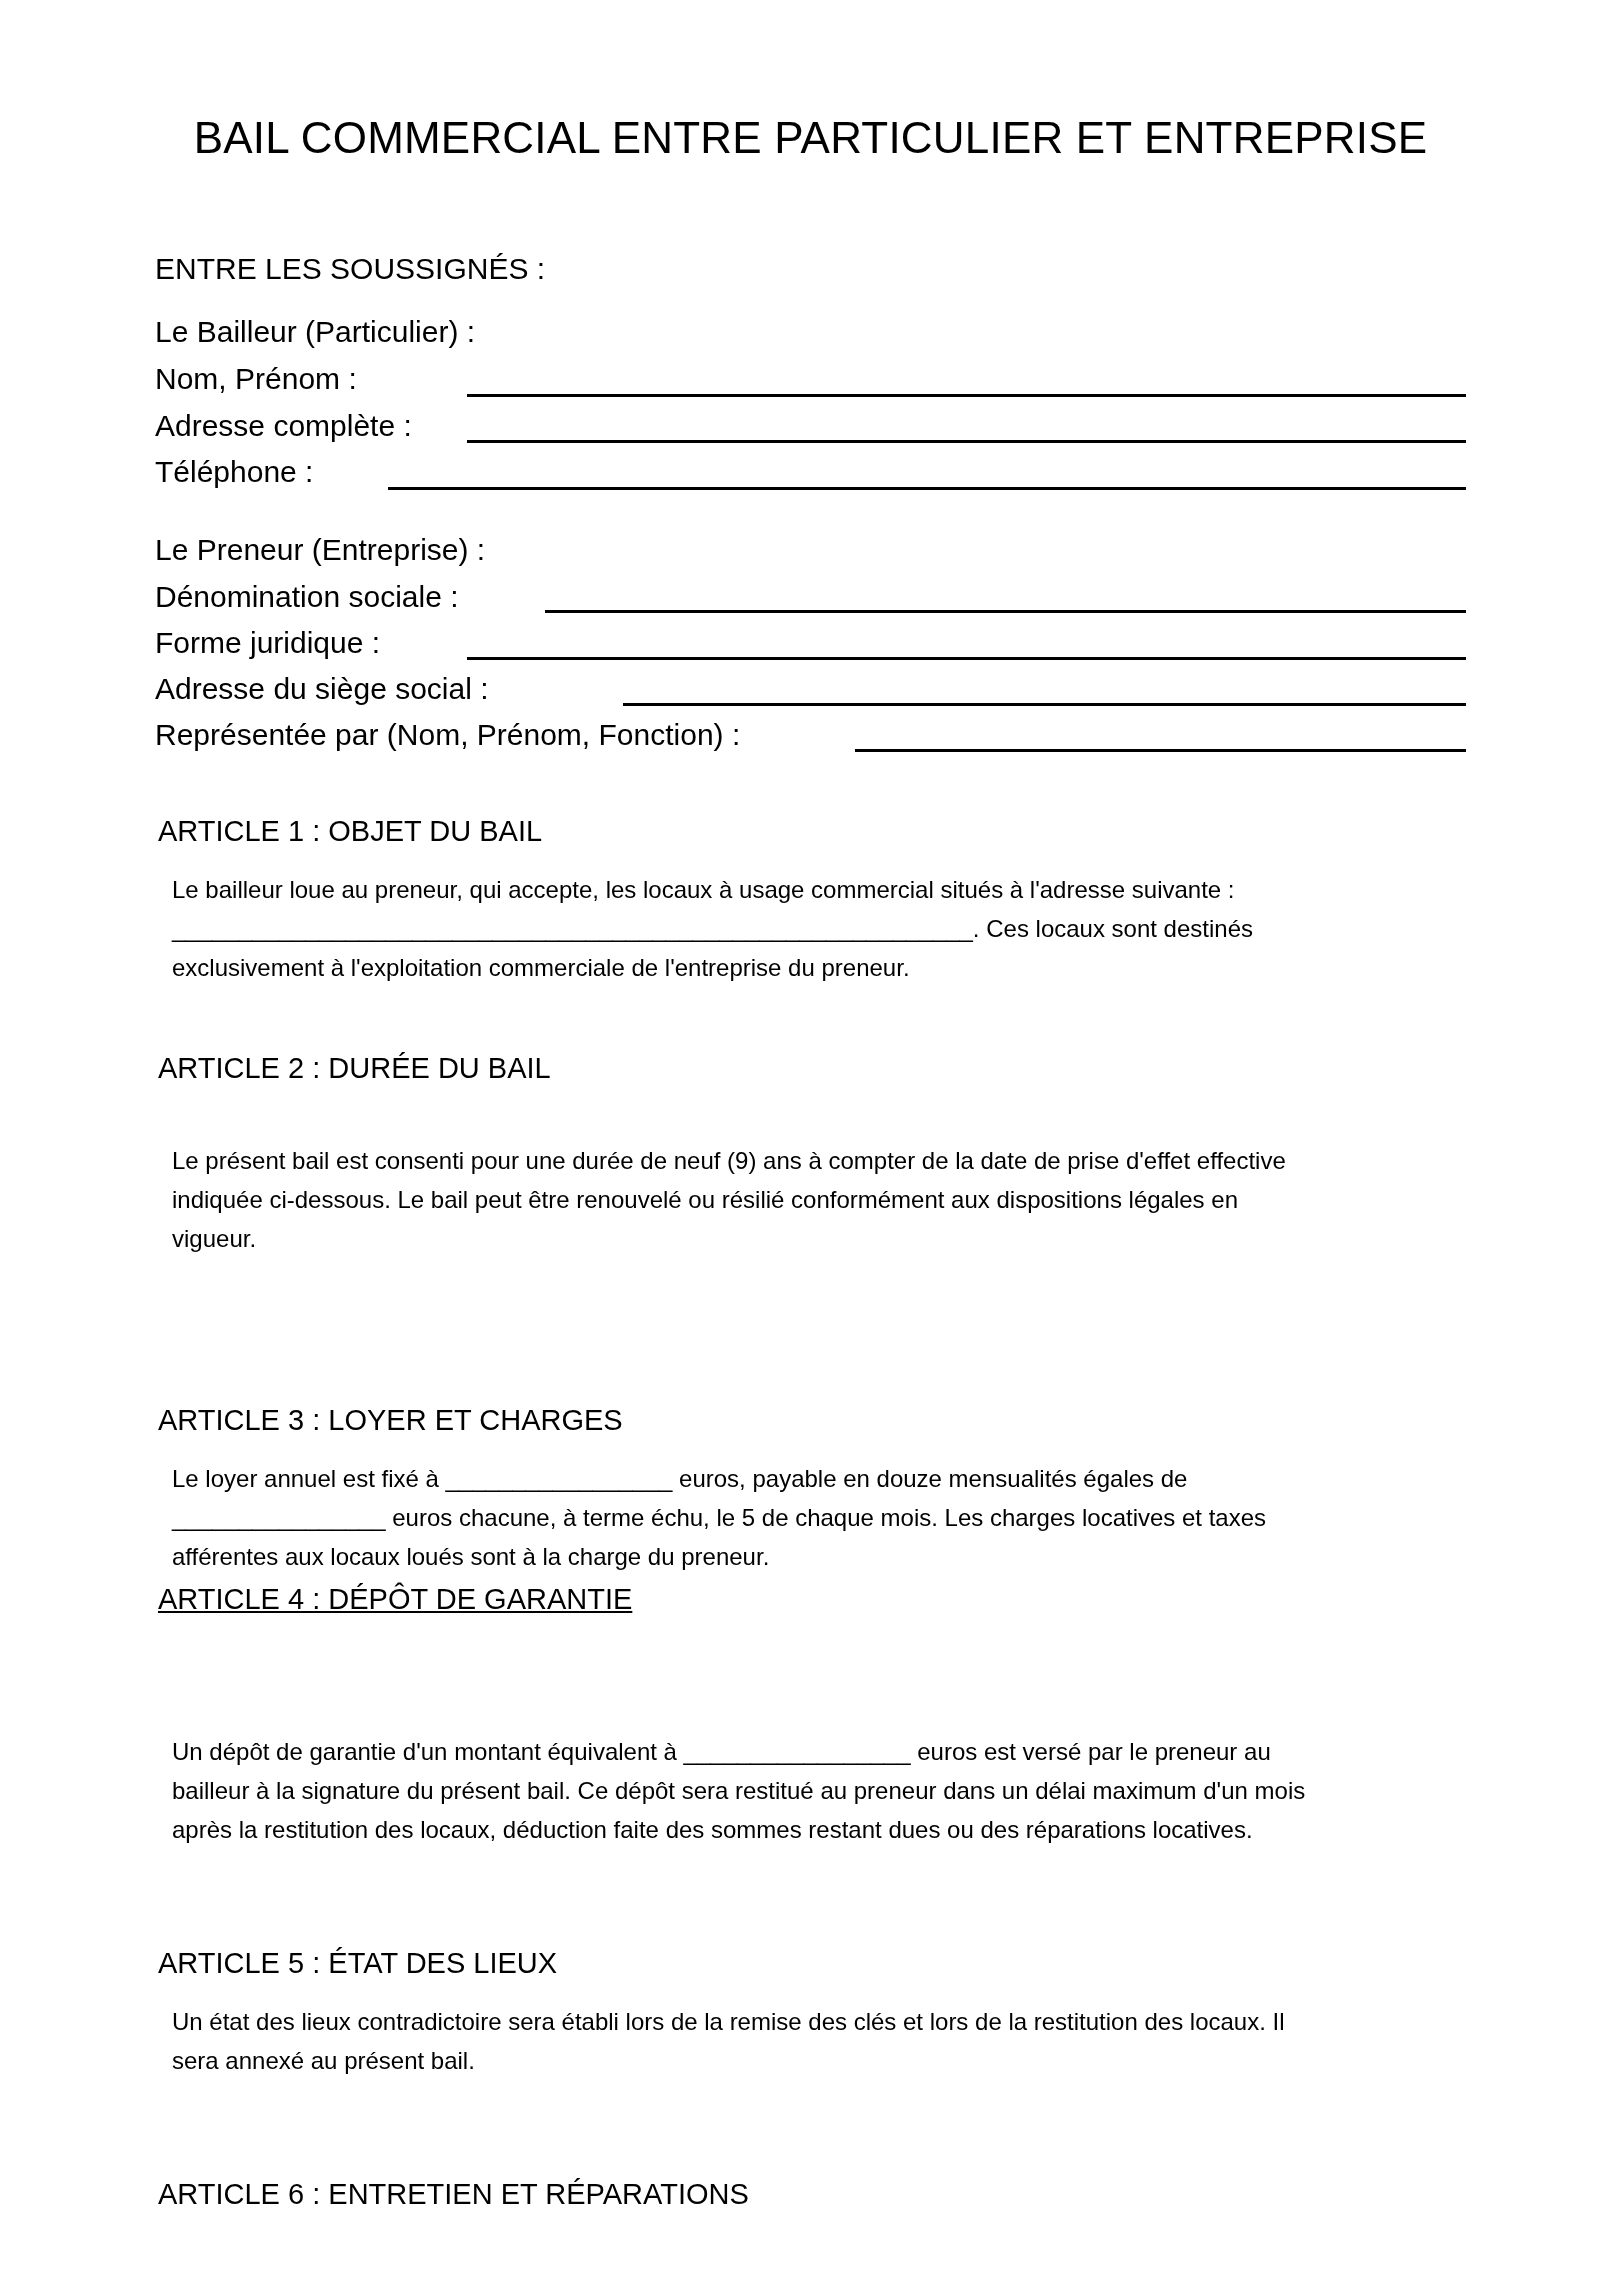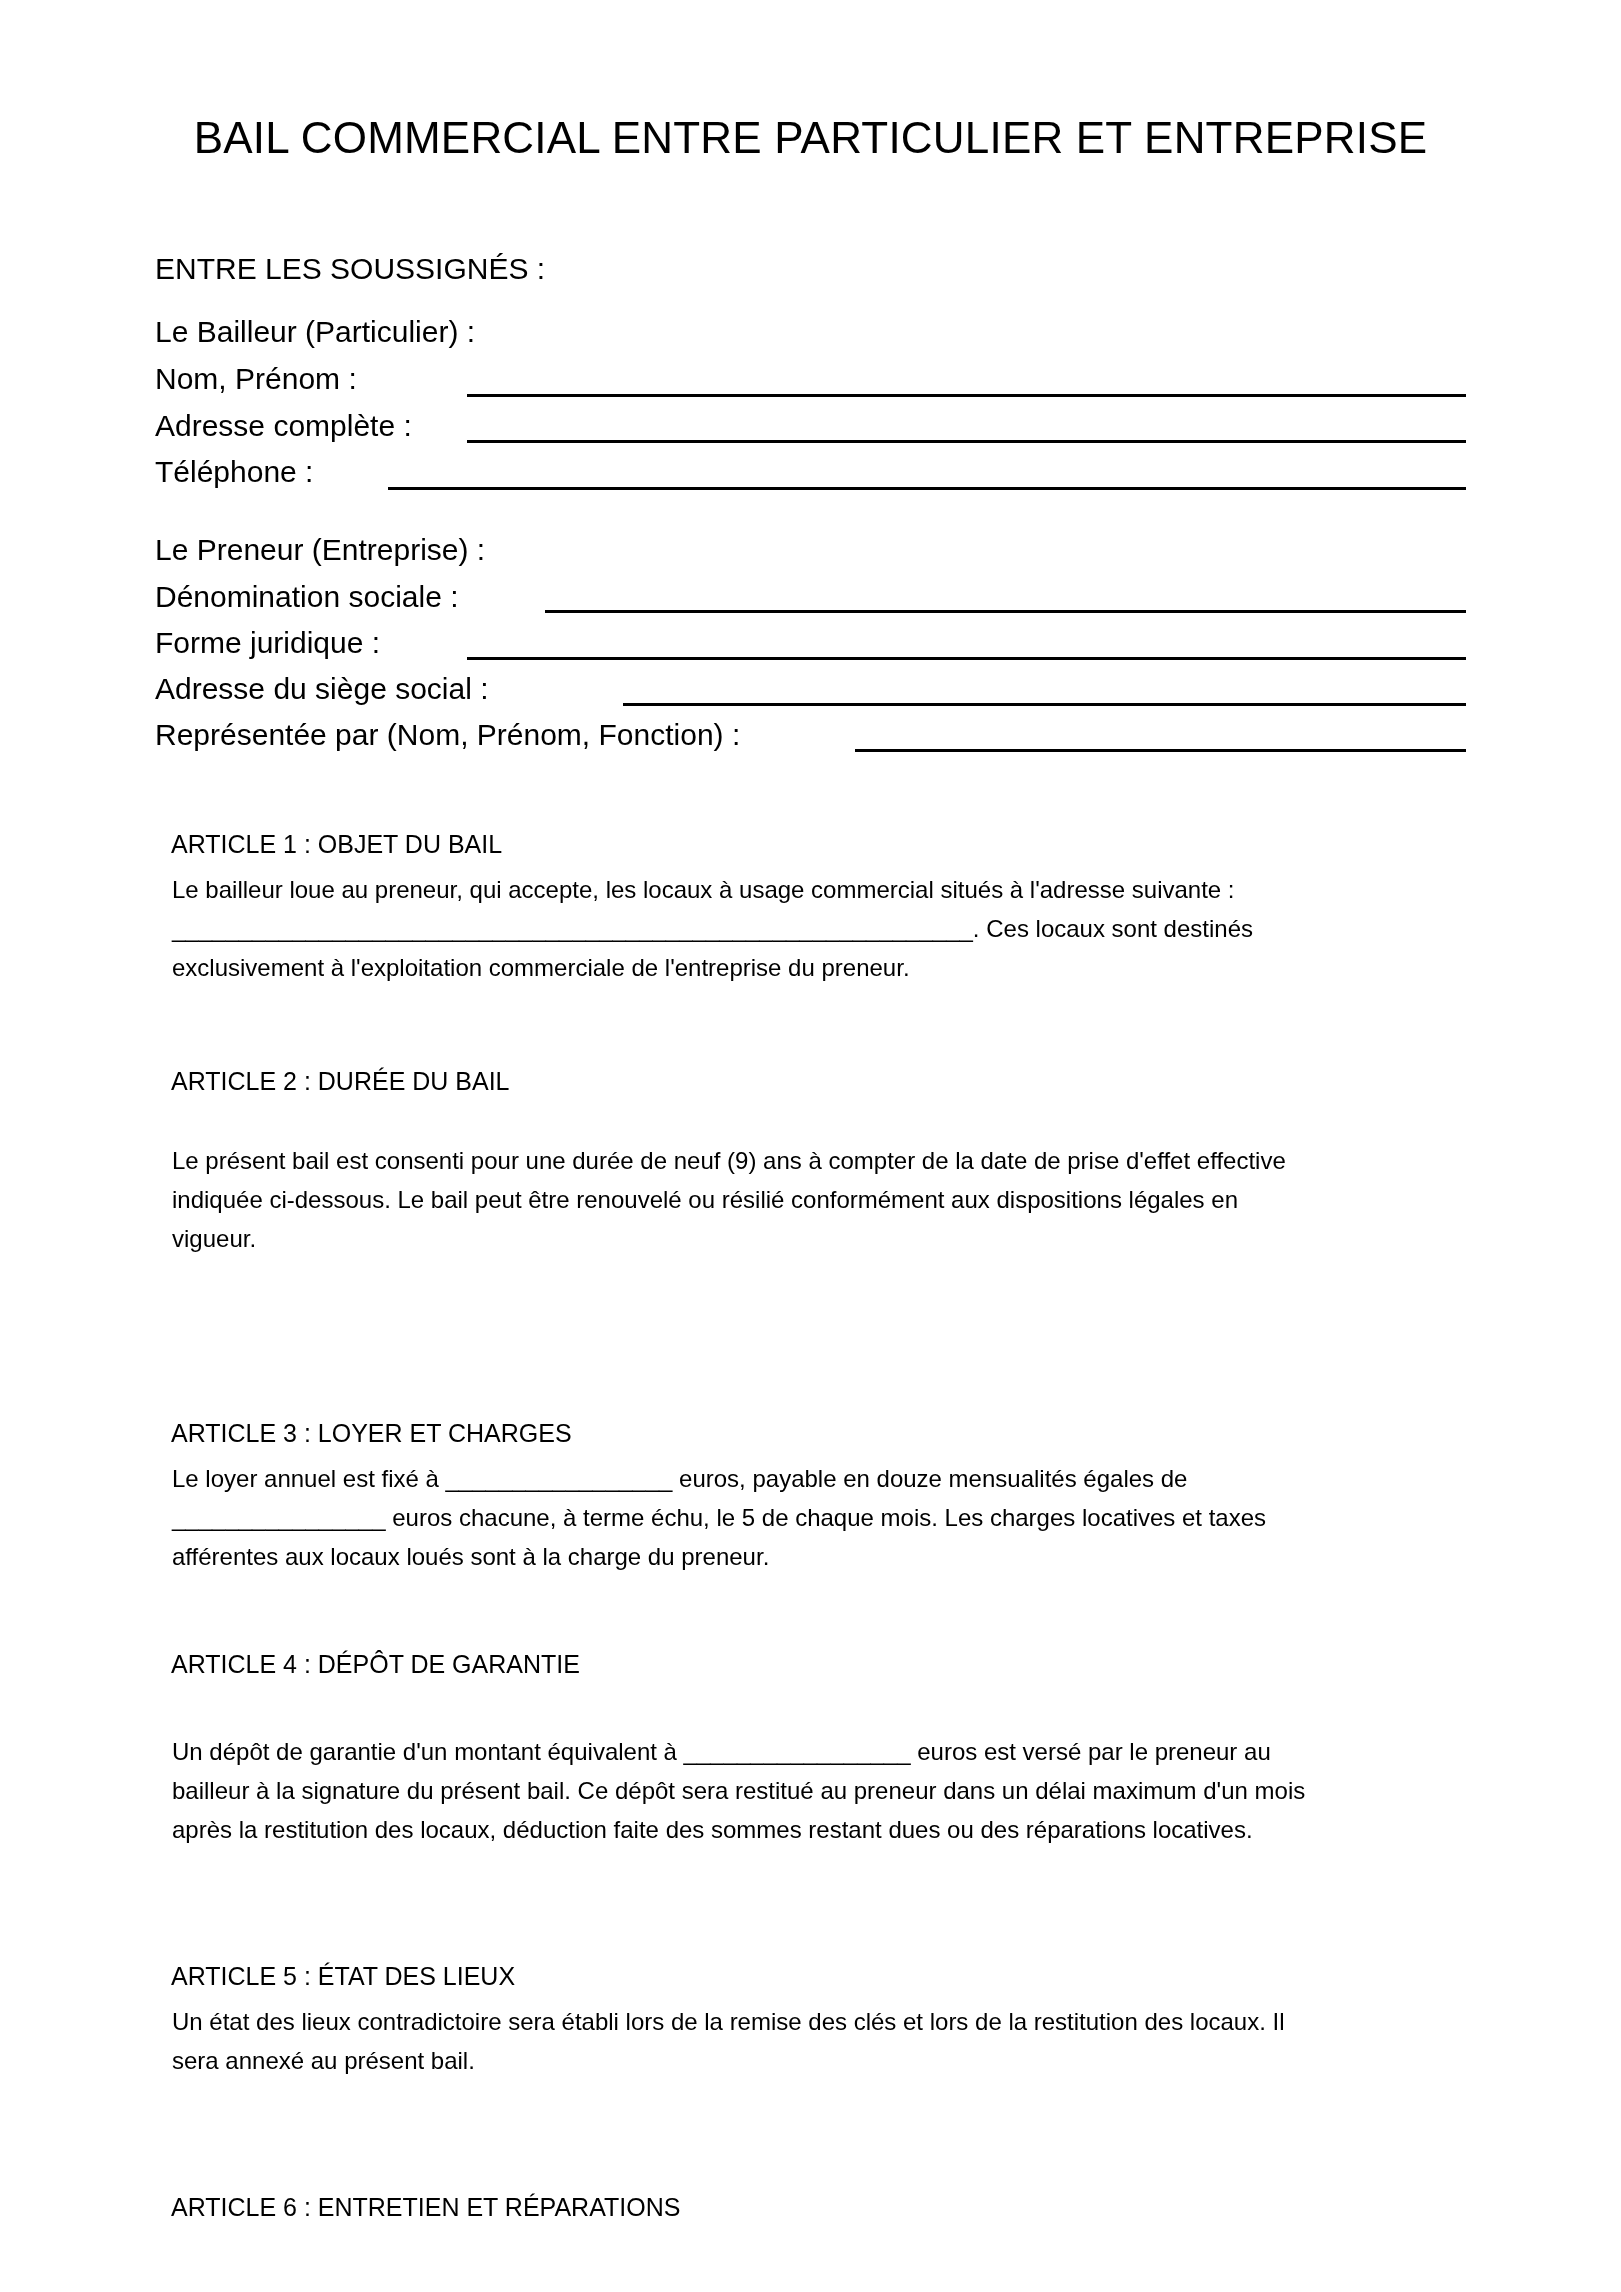--- a/index.html
+++ b/index.html
@@ -17,21 +17,21 @@
       text-align: center; font-size: 44px; letter-spacing: 0.2px;
       line-height: 55px; margin: 0; font-weight: normal;
     }
     .line {
       position: absolute; left: 155px; font-size: 30px; line-height: 33px;
       white-space: nowrap; margin: 0;
     }
     .rule {
       position: absolute; height: 2.9px; background: #000000; right: 155px;
     }
-    .heading { position: absolute; left: 155px; font-size: 25px; line-height: 33px; margin: 16px; font-weight: normal; white-space: nowrap; }
+    .heading { position: absolute; left: 155px; font-size: 29px; line-height: 33px; margin: 3px; font-weight: normal; white-space: nowrap; }
     .para {
       position: absolute; left: 172px; width: 1313px; font-size: 24px; line-height: 39px; margin: 0;
     }
     .para .pl { display: block; white-space: nowrap; }
   </style>
 </head>
 <body>
 
 <div class="page">
 
@@ -78,21 +78,21 @@
     <span class="pl">vigueur.</span>
   </div>
 
   <h2 class="heading" style="top:1401px;">ARTICLE 3 : LOYER ET CHARGES</h2>
   <div class="para" style="top:1459px;">
     <span class="pl">Le loyer annuel est fixé à _________________ euros, payable en douze mensualités égales de</span>
     <span class="pl">________________ euros chacune, à terme échu, le 5 de chaque mois. Les charges locatives et taxes</span>
     <span class="pl">afférentes aux locaux loués sont à la charge du preneur.</span>
   </div>
 
-  <h2 class="heading" style="top:1632px;">ARTICLE 4 : DÉPÔT DE GARANTIE</h2>
+  <h2 class="heading" style="top:1580px;text-decoration:underline;">ARTICLE 4 : DÉPÔT DE GARANTIE</h2>
   <div class="para" style="top:1732px;">
     <span class="pl">Un dépôt de garantie d'un montant équivalent à _________________ euros est versé par le preneur au</span>
     <span class="pl">bailleur à la signature du présent bail. Ce dépôt sera restitué au preneur dans un délai maximum d'un mois</span>
     <span class="pl">après la restitution des locaux, déduction faite des sommes restant dues ou des réparations locatives.</span>
   </div>
 
   <h2 class="heading" style="top:1944px;">ARTICLE 5 : ÉTAT DES LIEUX</h2>
   <div class="para" style="top:2002px;">
     <span class="pl">Un état des lieux contradictoire sera établi lors de la remise des clés et lors de la restitution des locaux. Il</span>
     <span class="pl">sera annexé au présent bail.</span>

